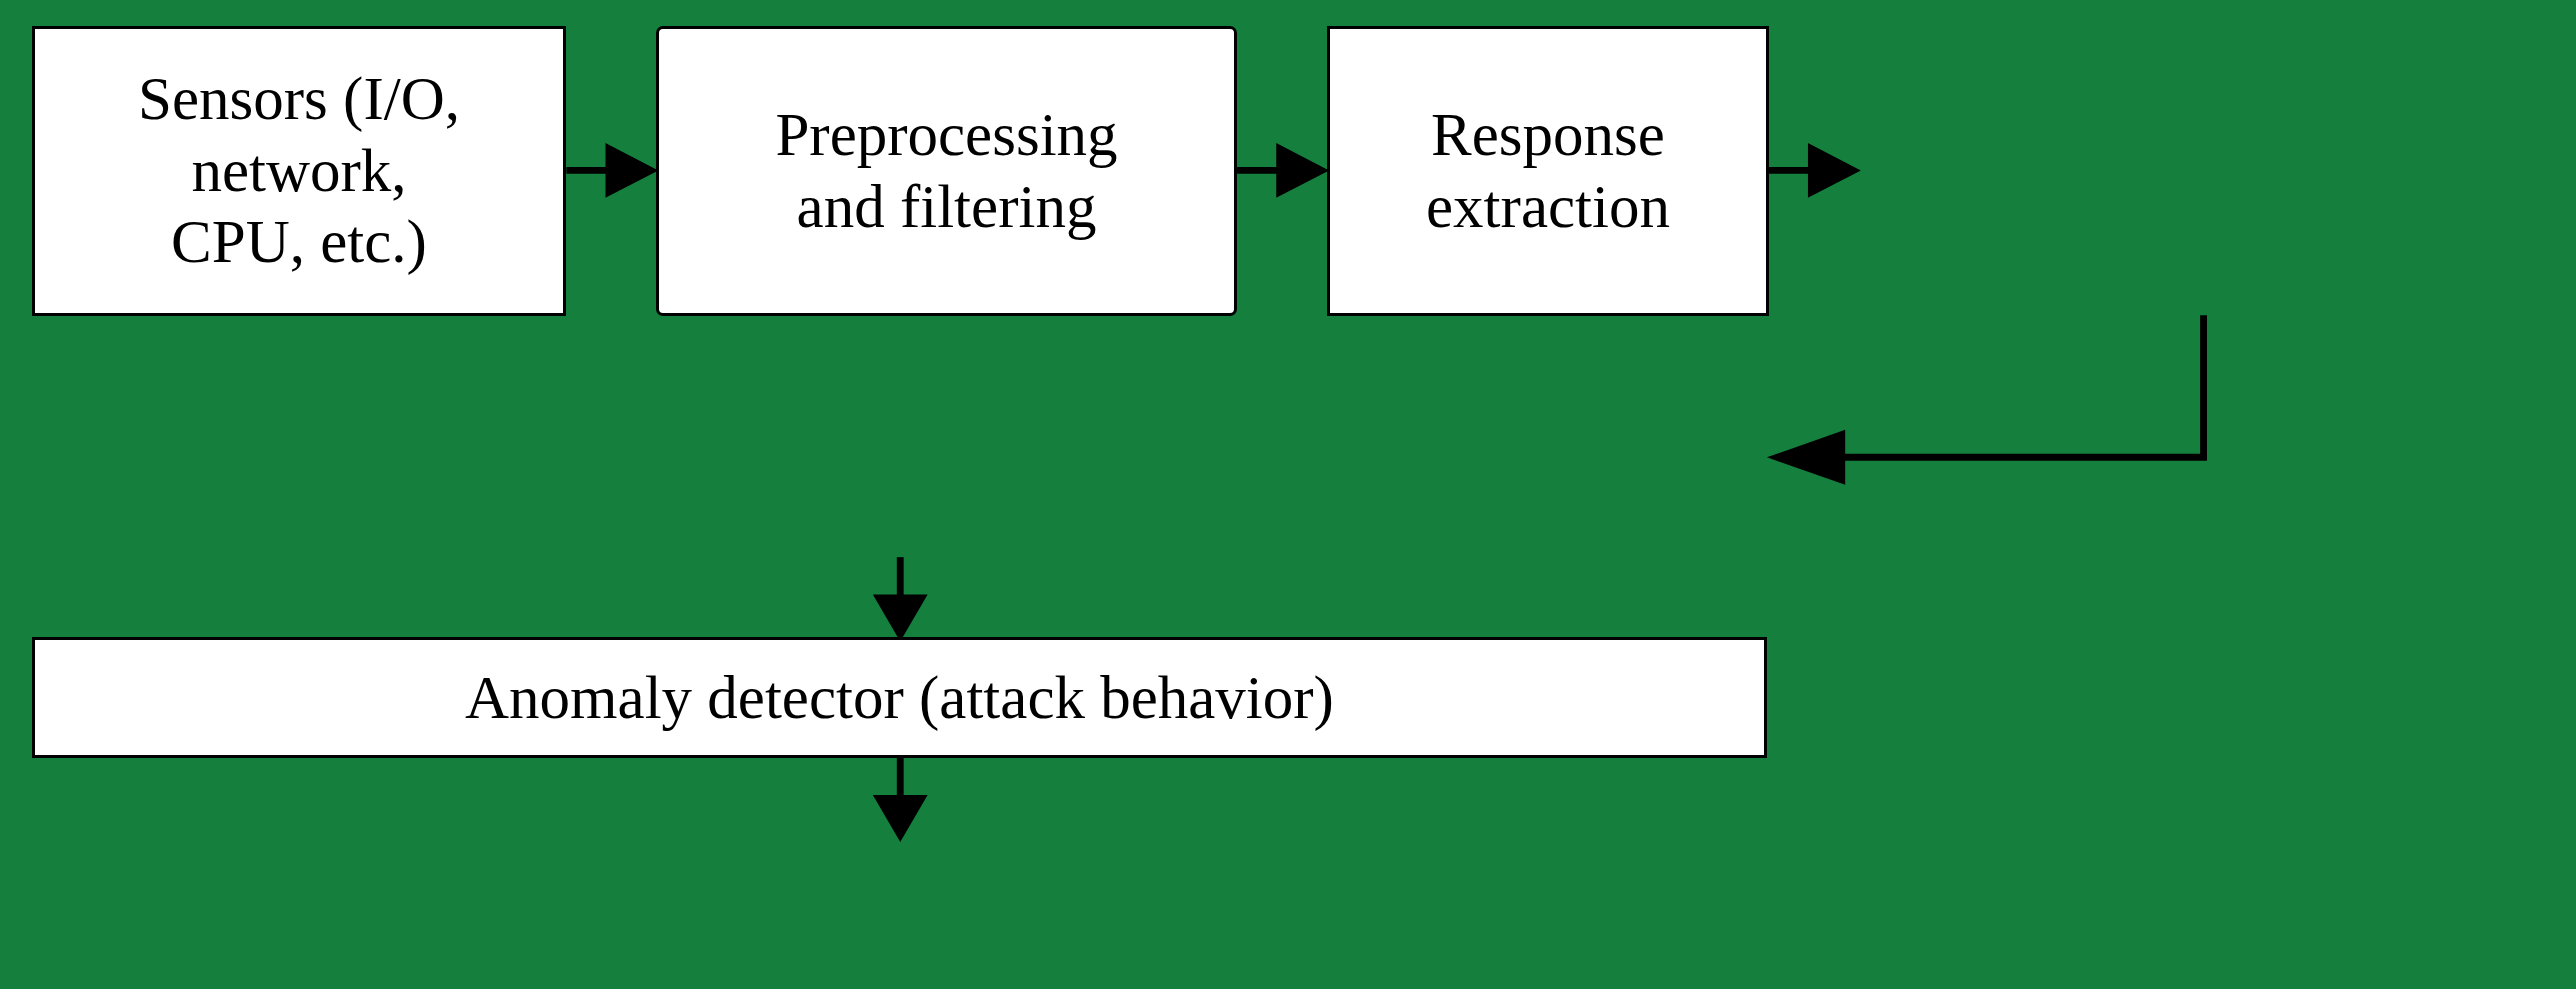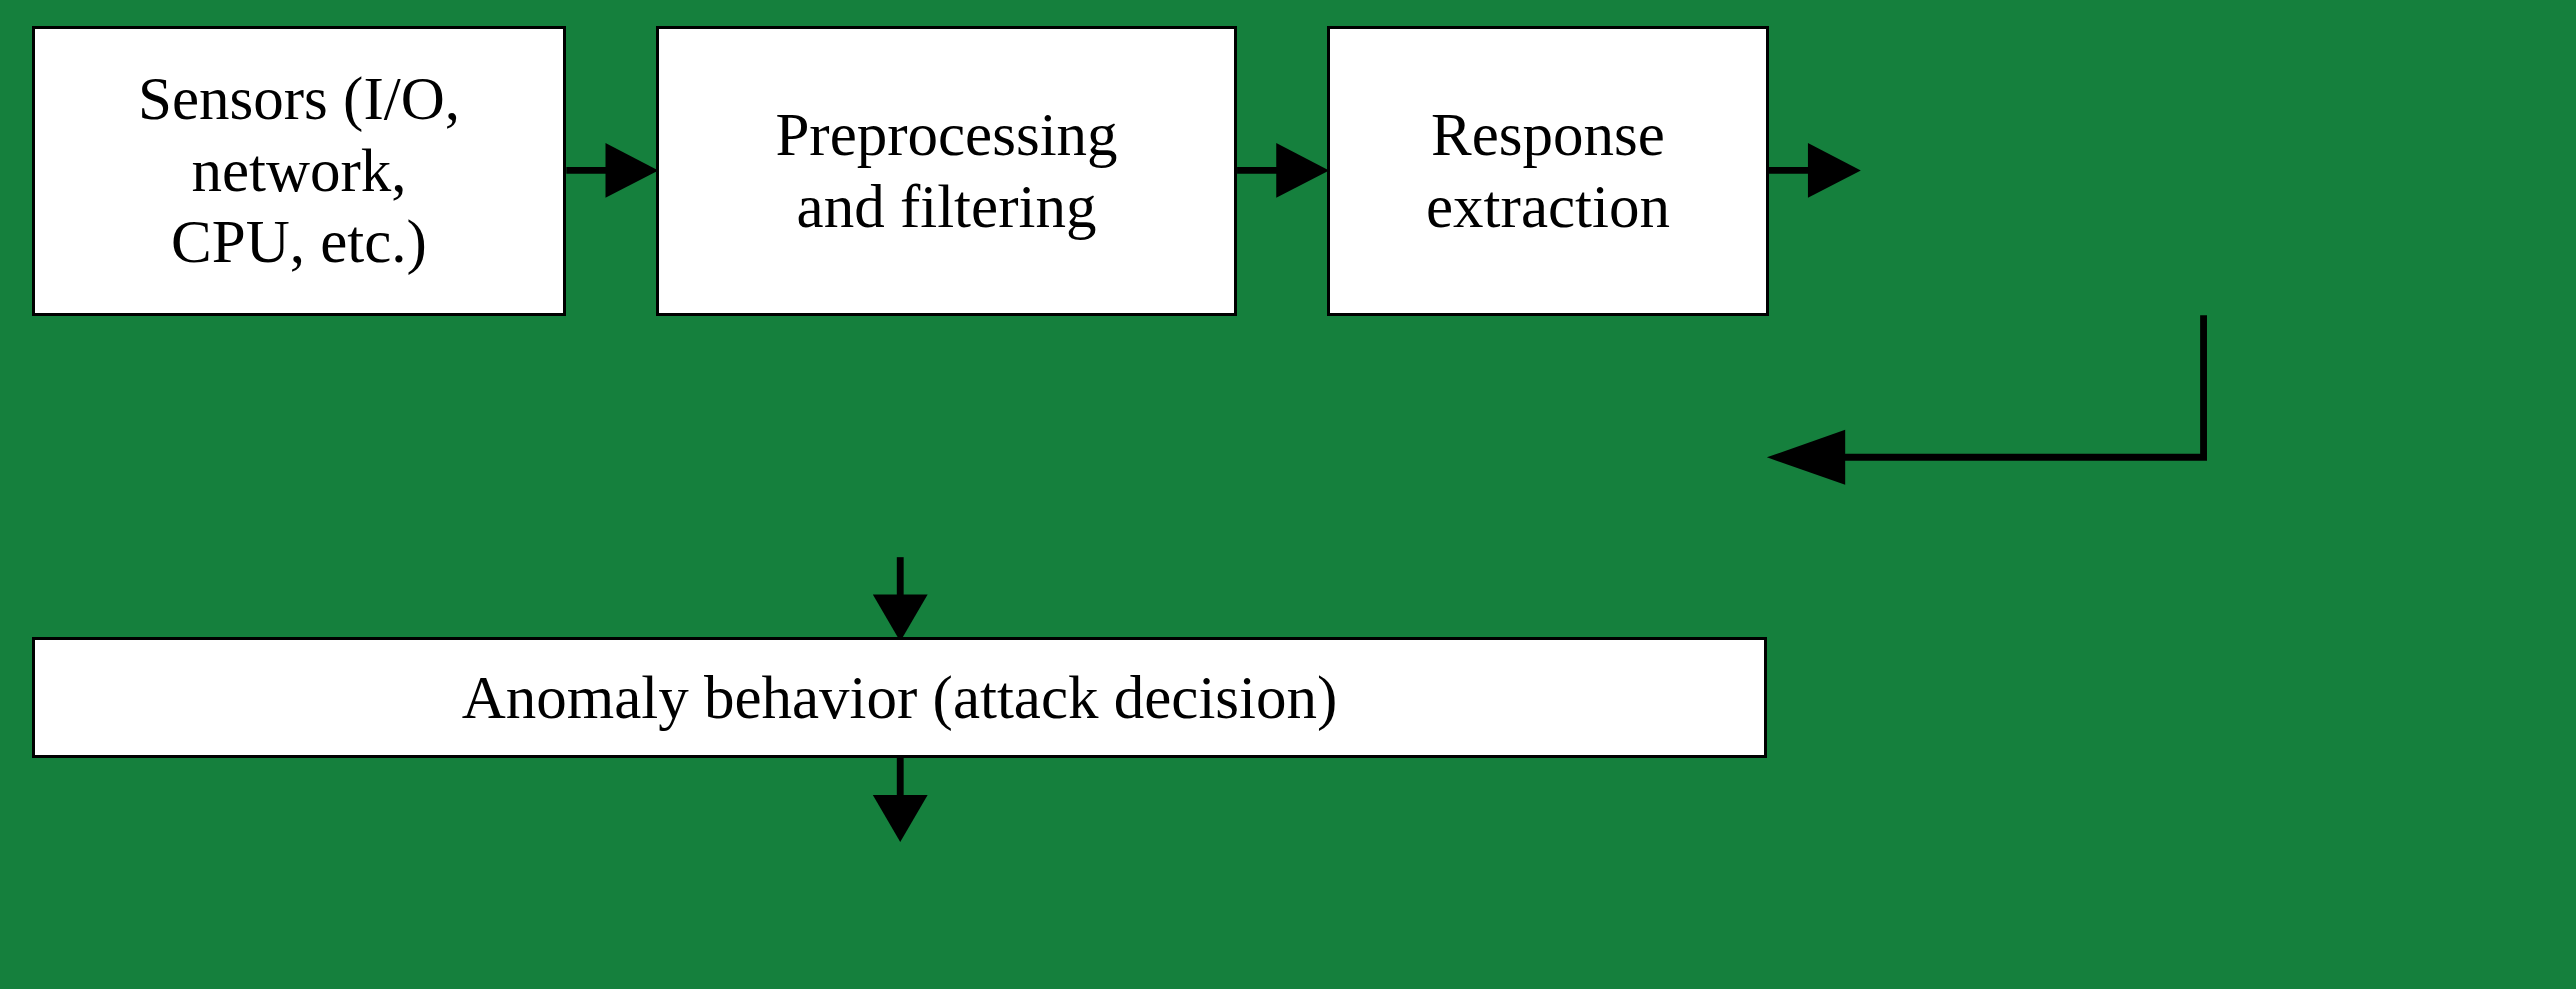--- a/index.html
+++ b/index.html
@@ -29,21 +29,21 @@
   .node .label {
     display: block;
     color: #000000;
     font-weight: 400;
     line-height: 1.18;
     padding: 0 9.8px;
     white-space: pre-line;
   }
   
   #node-sensors      { left: 32px;   top: 25.5px;  width: 534px; height: 290px; }
-  #node-preprocess   { left: 656px;  top: 25.5px;  width: 581px; height: 290px; }
+  #node-preprocess   { left: 656px;  top: 25.5px;  width: 581px; height: 290px; border-radius: 7px; }
   #node-feature      { left: 1327px; top: 25.5px;  width: 442px; height: 290px; }
   #node-model        { left: 1859px; top: 22.5px;  width: 692px; height: 293px; }
   
   #node-comparison   { left: 32px;   top: 359px; width: 1735px; height: 198px; }
   #node-anomaly      { left: 32px;   top: 637px; width: 1735px; height: 121px; }
   #node-response     { left: 32px;   top: 839px; width: 1735px; height: 121px; }
 
   #node-sensors    .label { font-size: 61px; }
   #node-preprocess .label { font-size: 61px; }
   #node-feature    .label { font-size: 61px; }
@@ -117,18 +117,18 @@
   </div>
 
   <div class="node" id="node-feature">
     <span class="label">Response
 extraction</span>
   </div>
 
 
 
   <div class="node" id="node-anomaly">
-    <span class="label">Anomaly behavior (attack decision)</span>
+    <span class="label">Anomaly detector (attack behavior)</span>
   </div>
 
 
 </div>
 
 
 </body></html>

